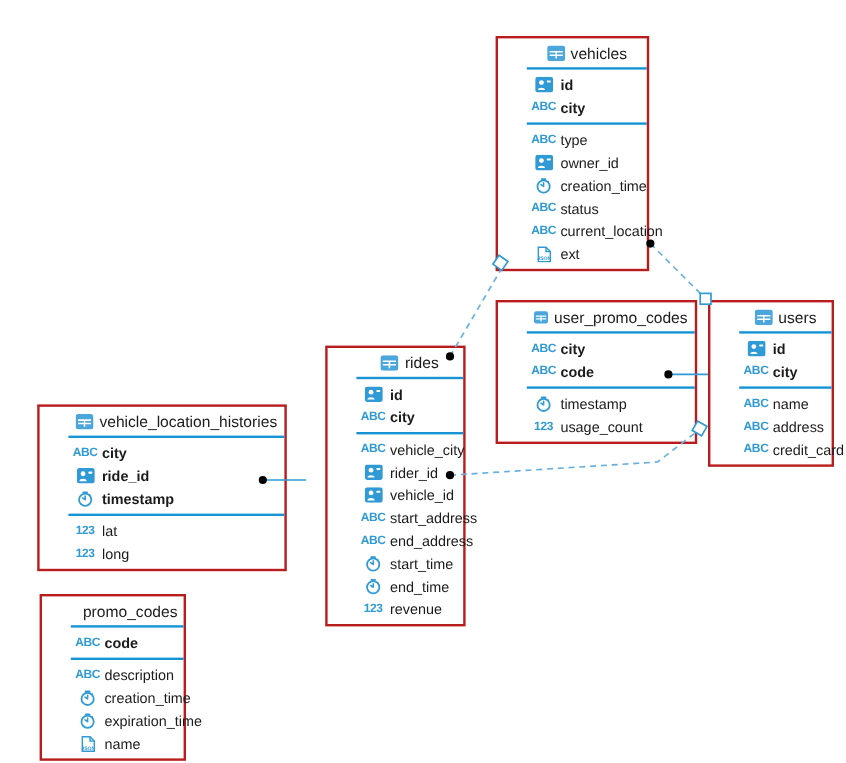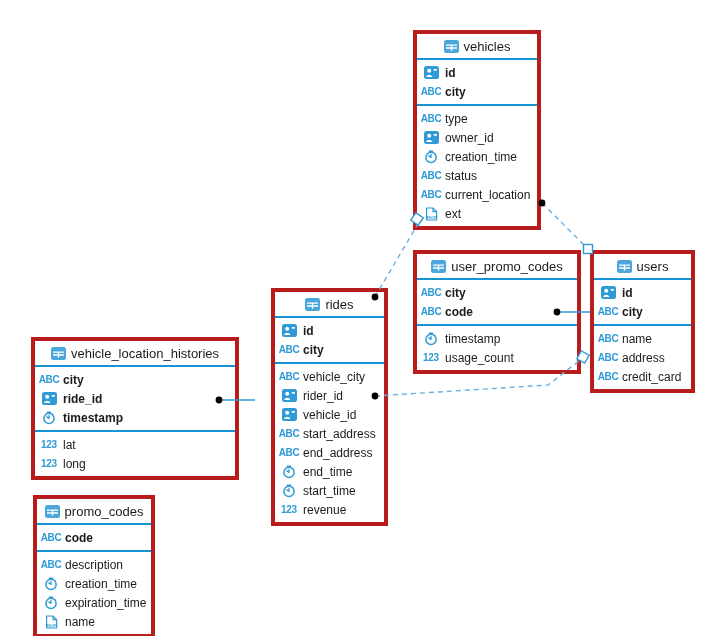--- a/index.html
+++ b/index.html
@@ -1,21 +1,21 @@
 <!DOCTYPE html>
 <html><head>
 <meta charset="utf-8">
 <style>
   html,body { margin:0; padding:0; }
   body { width:705px; height:636px; background:#ffffff; position:relative;
          font-family:"Liberation Sans", sans-serif; }
   #canvas { position:absolute; left:0; top:0; width:705px; height:636px; background:#fff; }
 
-  .er-table { position:absolute; background:#fff; border:4px solid #b91c1c;
-              box-sizing:border-box; color:#1b1b1b; }
+  .er-table { position:absolute; background:#fff; border:2px solid #b91c1c;
+              box-sizing:border-box; color:#1b1b1b;padding-left:24px; }
   .er-header { display:flex; align-items:center; justify-content:center; gap:5px;
                height:24px; border-bottom:2px solid #1794d4; padding:0 6px;
                font-size:13px; white-space:nowrap; }
   .er-section { padding:3px 0; }
   .er-section.pk { border-bottom:2px solid #1794d4; }
   .er-row { display:flex; align-items:center; gap:6px; height:19px; padding:0 6px;
             font-size:12px; white-space:nowrap; }
   .er-row.pk .col-label { font-weight:bold; }
   .icon-wrap { display:inline-flex; width:16px; justify-content:center; flex:0 0 16px; }
   .txt-icon { font-size:10px; font-weight:bold; letter-spacing:-0.3px; line-height:1; }
@@ -269,32 +269,32 @@
           </div>
           <div class="er-row ">
             <span class="icon-wrap">
               <svg width="14" height="14" viewBox="0 0 14 14">
                 <circle cx="7" cy="7.4" r="5.1" fill="#fff" stroke="#2f9ad5" stroke-width="1.5"></circle>
                 <path d="M7 7.4 L7 4.4 M7 7.4 L4.8 5.9" stroke="#2f9ad5" stroke-width="1.3" stroke-linecap="round" fill="none"></path>
                 <path d="M5.4 1.2 L8.6 1.2" stroke="#2f9ad5" stroke-width="1.4" stroke-linecap="round"></path>
                 <circle cx="10.8" cy="3.4" r="0.7" fill="#2f9ad5"></circle>
               </svg>
             </span>
+            <span class="col-label">start_time</span>
+          </div>
+          <div class="er-row ">
+            <span class="icon-wrap">
+              <svg width="14" height="14" viewBox="0 0 14 14">
+                <circle cx="7" cy="7.4" r="5.1" fill="#fff" stroke="#2f9ad5" stroke-width="1.5"></circle>
+                <path d="M7 7.4 L7 4.4 M7 7.4 L4.8 5.9" stroke="#2f9ad5" stroke-width="1.3" stroke-linecap="round" fill="none"></path>
+                <path d="M5.4 1.2 L8.6 1.2" stroke="#2f9ad5" stroke-width="1.4" stroke-linecap="round"></path>
+                <circle cx="10.8" cy="3.4" r="0.7" fill="#2f9ad5"></circle>
+              </svg>
+            </span>
             <span class="col-label">end_time</span>
-          </div>
-          <div class="er-row ">
-            <span class="icon-wrap">
-              <svg width="14" height="14" viewBox="0 0 14 14">
-                <circle cx="7" cy="7.4" r="5.1" fill="#fff" stroke="#2f9ad5" stroke-width="1.5"></circle>
-                <path d="M7 7.4 L7 4.4 M7 7.4 L4.8 5.9" stroke="#2f9ad5" stroke-width="1.3" stroke-linecap="round" fill="none"></path>
-                <path d="M5.4 1.2 L8.6 1.2" stroke="#2f9ad5" stroke-width="1.4" stroke-linecap="round"></path>
-                <circle cx="10.8" cy="3.4" r="0.7" fill="#2f9ad5"></circle>
-              </svg>
-            </span>
-            <span class="col-label">start_time</span>
           </div>
           <div class="er-row ">
             <span class="icon-wrap">
               <span class="txt-icon" style="color:#2f9ad5">123</span>
             </span>
             <span class="col-label">revenue</span>
           </div>
         </div>
       </div>
       <div class="er-table" style="left: 31px; top: 337px; width: 208px;">

